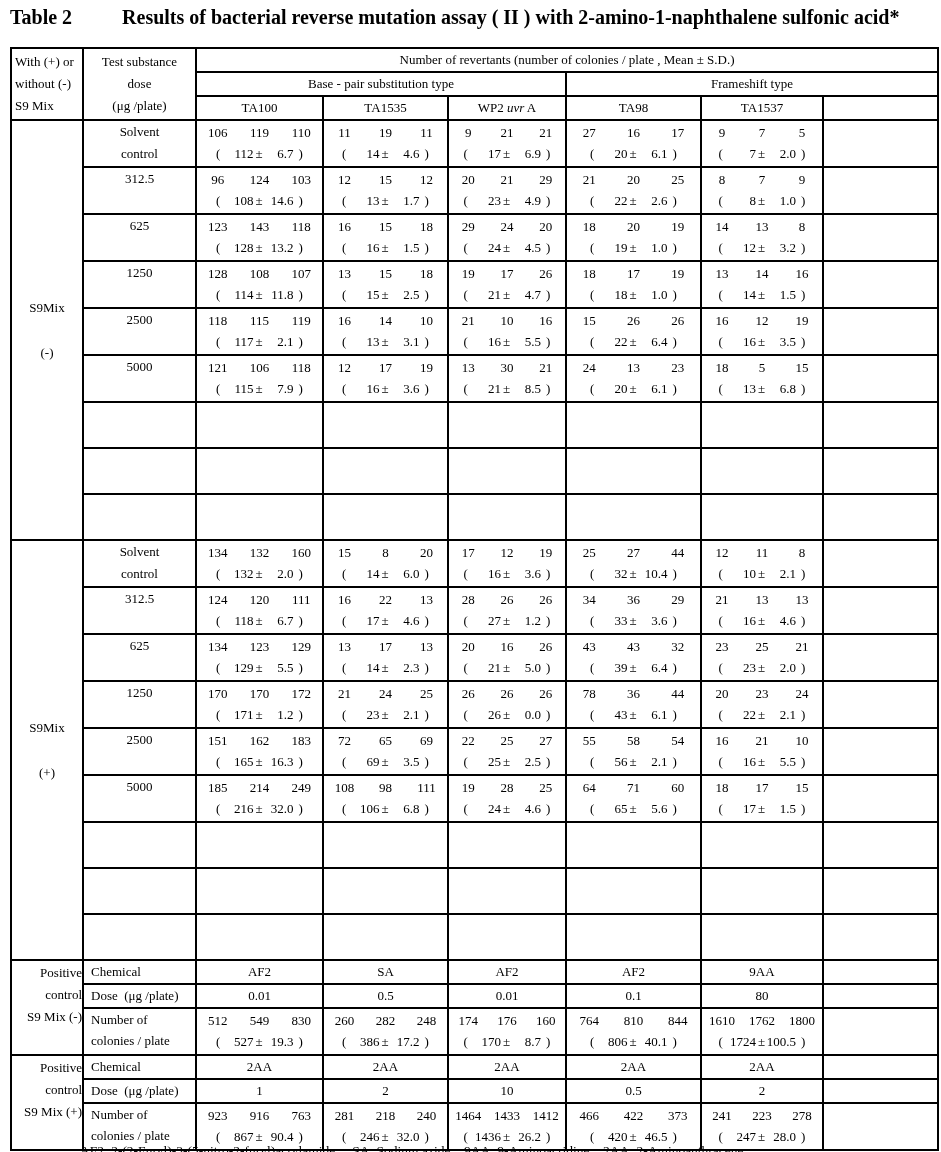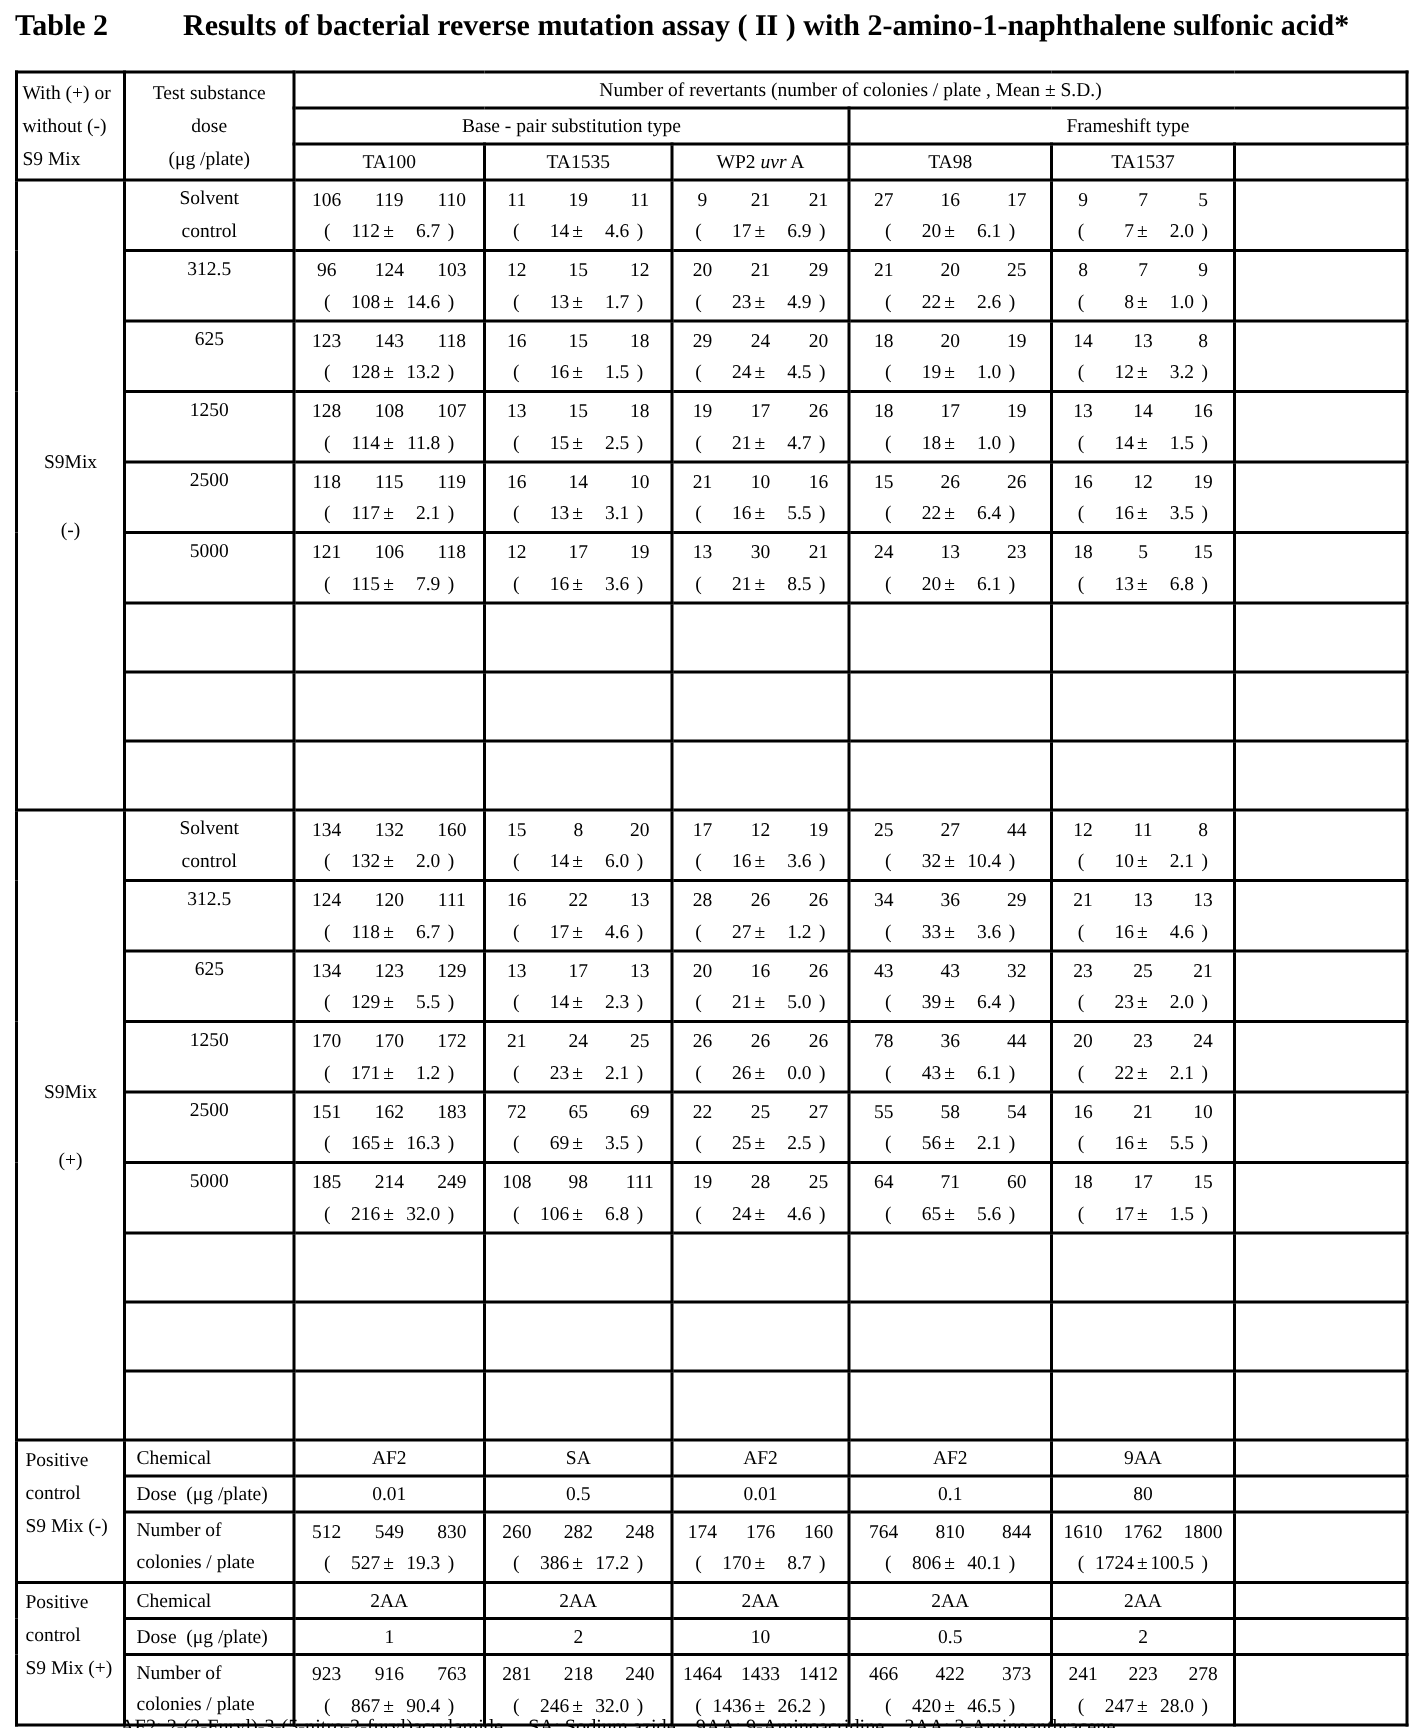--- a/index.html
+++ b/index.html
@@ -36,21 +36,21 @@
   .counts { display:flex; height:22px; line-height:23px; }
   .counts span { flex:1; text-align:center; }
   .mline { height:22px; line-height:21px; display:flex; justify-content:center; white-space:pre; }
   .mline .mv { min-width:33px; text-align:right; }
   .mline .pm { margin-left:2px; }
   .mline .sv { min-width:31px; text-align:right; }
   .mline .pc { margin-left:5px; }
 
   td.pccell { vertical-align:top; text-align:left; }
   td.pccell div { line-height:22px; padding-left:5px; }
-  td.pccell { padding-top:1px; }
+  td.pccell { padding-top:1px;text-align:right; }
 
   td.leftcell { text-align:left; white-space:pre;margin-top:40px; }
   td.leftcell div { line-height:21px; padding-left:7px; }
   td.ccell { text-align:center; }
   td.ccell div { line-height:21px; }
 
   .footnotes { position:absolute; left:80px; top:1106px; font-size:13.5px; white-space:pre; }
   .footnotes div { line-height:25px; }
 </style>
 </head>

